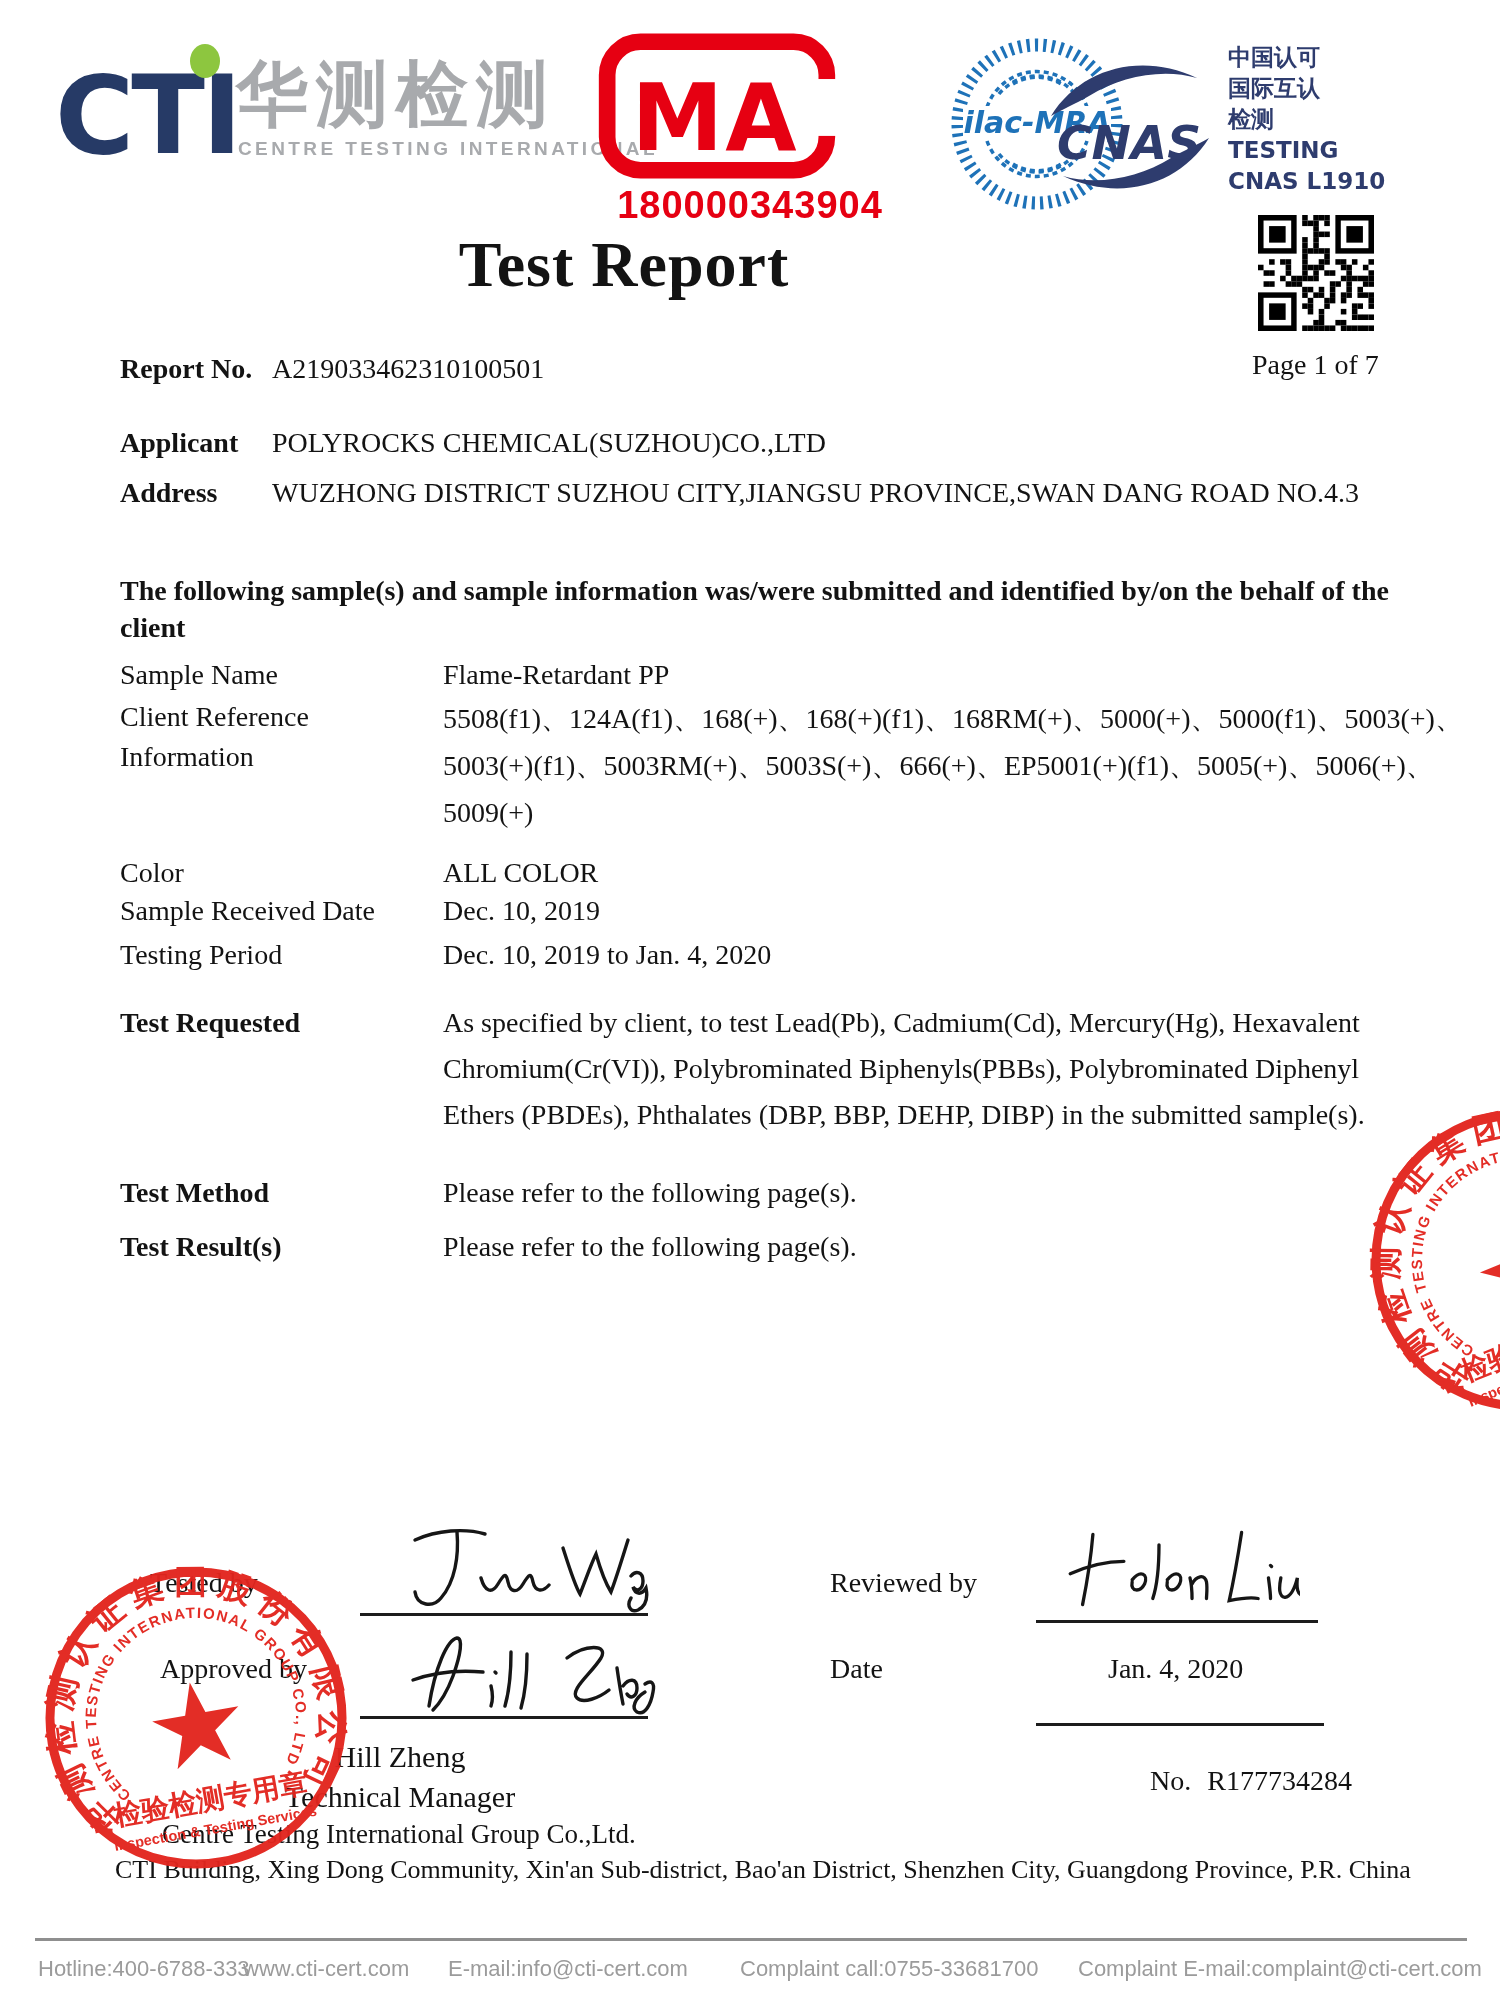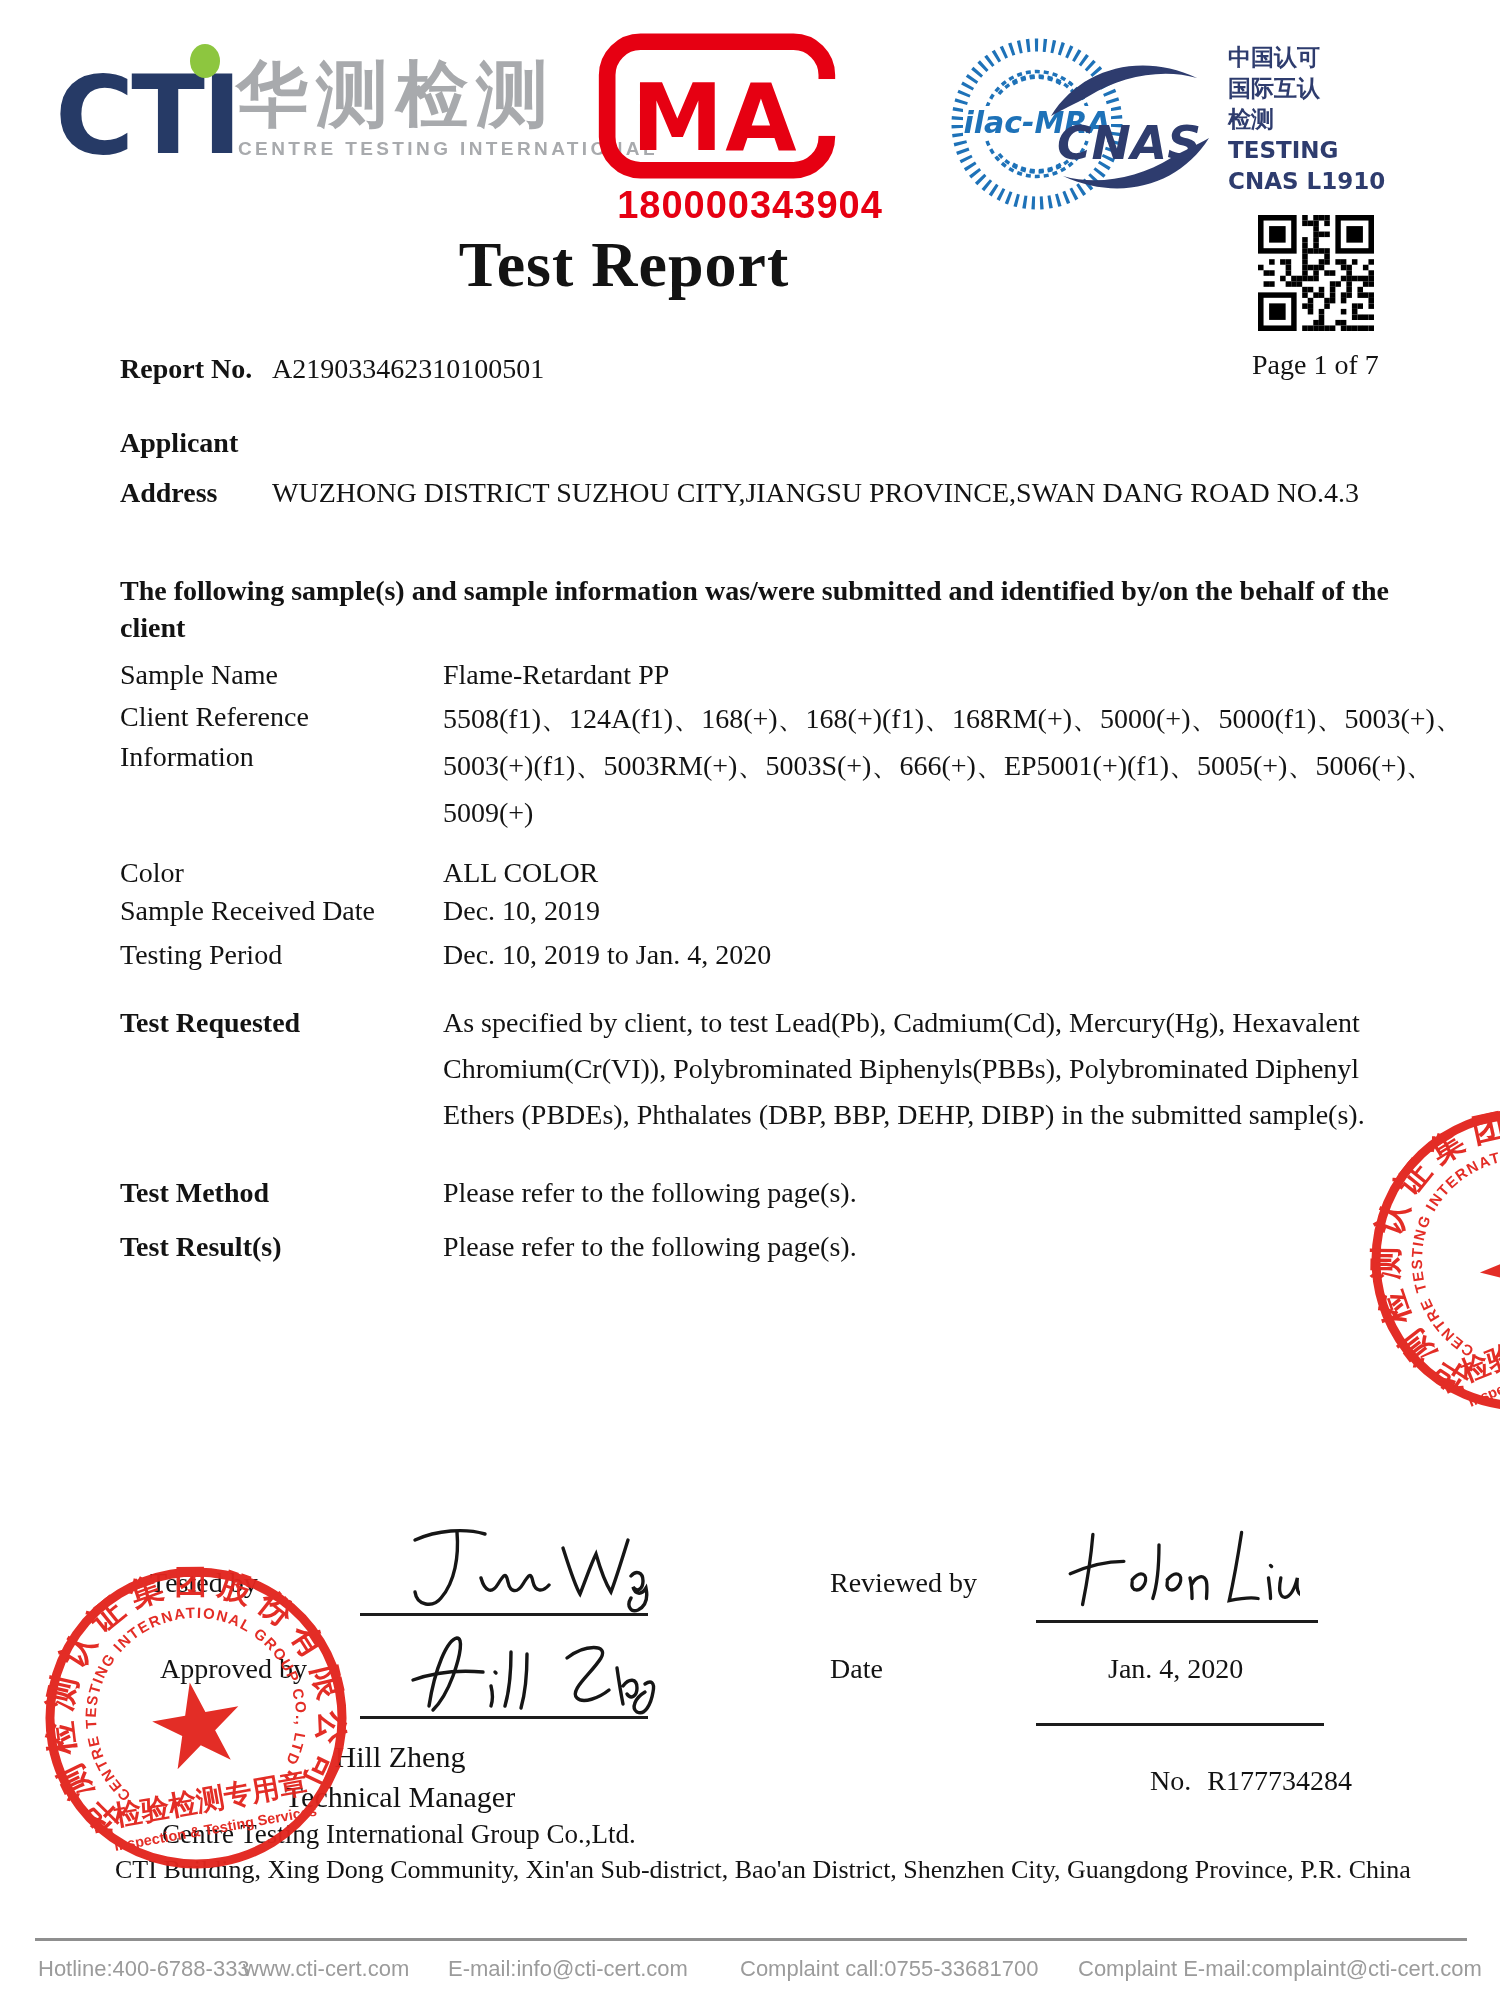--- a/index.html
+++ b/index.html
@@ -212,20 +212,21 @@
       <rect x="11.0" y="87.6" width="16.4" height="16.4"></rect>
     </svg>
 
   <div class="abs title serif center" style="left:0;top:228px;width:1248px;">Test Report</div>
 
   <div class="abs t28 serif b" style="left:120px;top:352px;">Report No.</div>
   <div class="abs t28 serif" style="left:272px;top:352px;">A219033462310100501</div>
   <div class="abs t28 serif" style="left:1252px;top:348px;">Page 1 of 7</div>
 
   <div class="abs t28 serif b" style="left:120px;top:426px;">Applicant</div>
+  <div class="abs t28 serif" style="left:272px;top:426px;">POLYROCKS CHEMICAL(SUZHOU)CO.,LTD</div>
 
   <div class="abs t28 serif b" style="left:120px;top:476px;">Address</div>
   <div class="abs t28 serif" style="left:272px;top:476px;">WUZHONG DISTRICT SUZHOU CITY,JIANGSU PROVINCE,SWAN DANG ROAD NO.4.3</div>
 
   <div class="abs t28 serif b" style="left:120px;top:574px;">The following sample(s) and sample information was/were submitted and identified by/on the behalf of the</div>
   <div class="abs t28 serif b" style="left:120px;top:611px;">client</div>
 
   <div class="abs t28 serif" style="left:120px;top:658px;">Sample Name</div>
   <div class="abs t28 serif" style="left:443px;top:658px;">Flame-Retardant PP</div>
 

